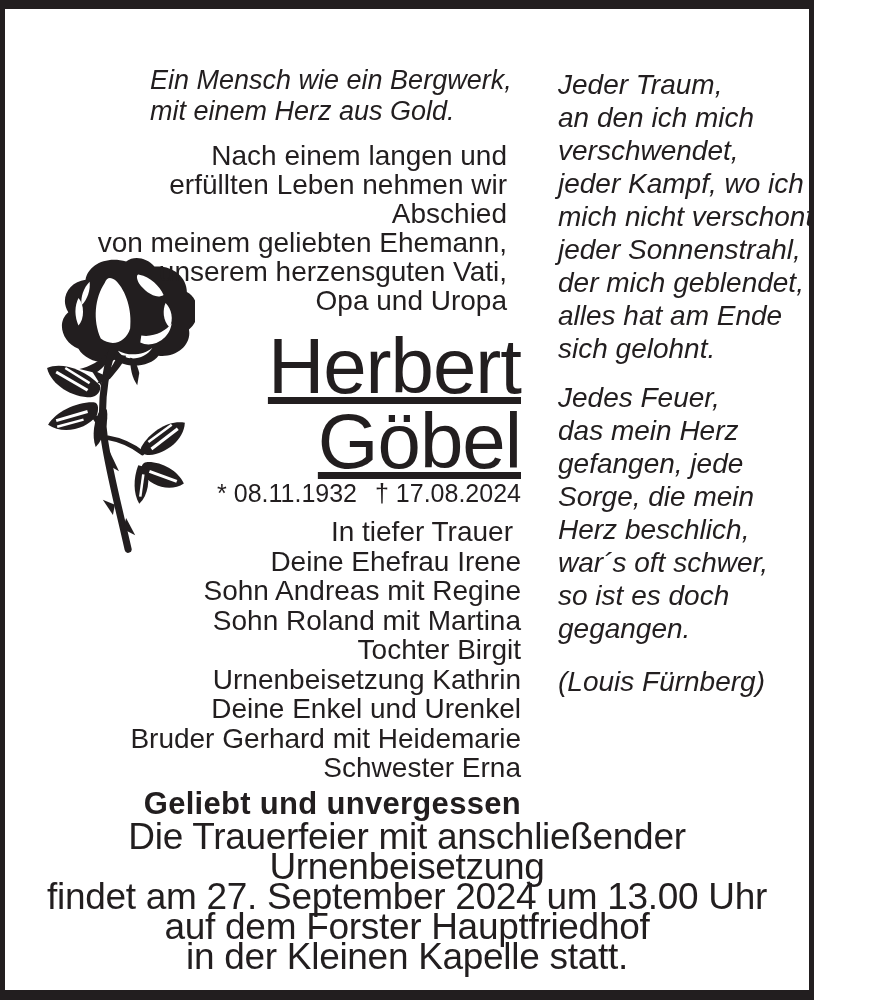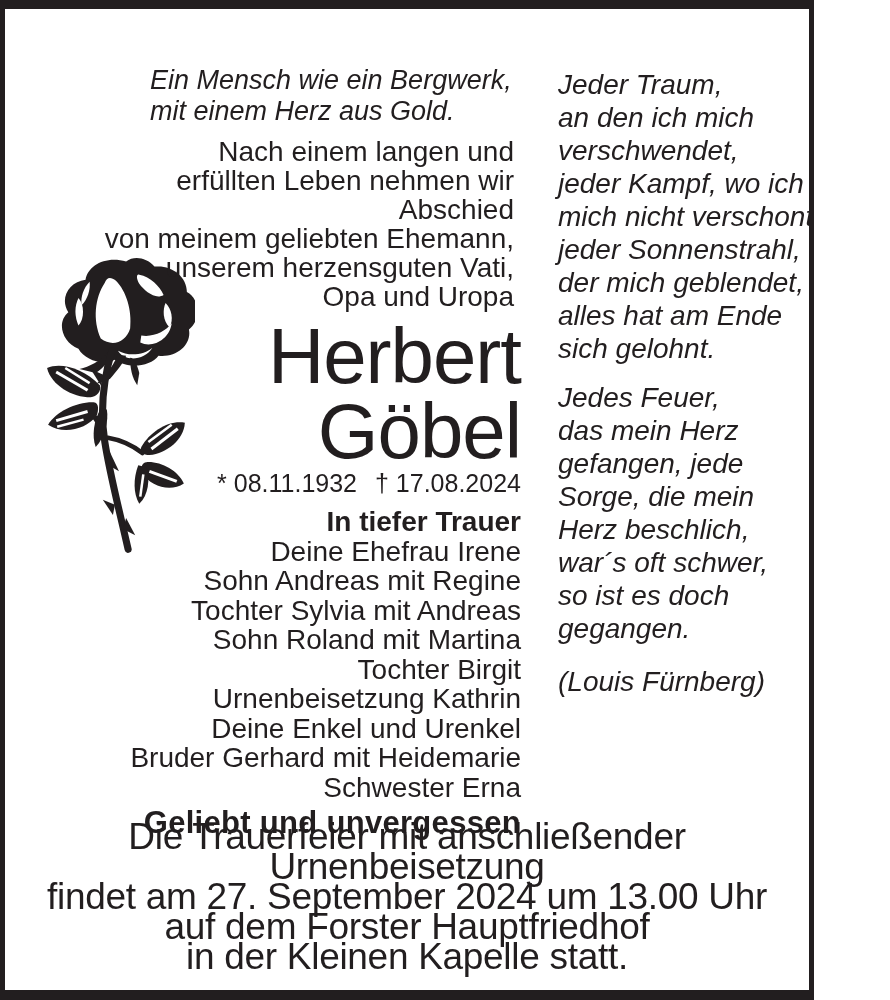--- a/index.html
+++ b/index.html
@@ -25,41 +25,41 @@
     text-align: right;
   }
   .epigraph {
     margin: 0 0 10px 95px;
     text-align: left;
     font-style: italic;
     font-size: 27px;
     line-height: 31px;
   }
   .intro {
-    margin: 7px;
+    margin: 14px;
     font-size: 28px;
     line-height: 29px;
   }
-  .name-block { margin-top: 8px; }
+  .name-block { margin-top: 8px; text-decoration: underline; }
   .name-line {
     margin: 0;
     font-size: 78px;
     line-height: 75px;
     font-weight: normal;
     letter-spacing: -1px;
   }
   .dates {
     margin: 1px 0 0 0;
     font-size: 25px;
     line-height: 26px;
   }
   .date-gap { display: inline-block; width: 18px; }
   .mourning-header {
-    margin: 11px 0 0 0;
-    font-weight: bold;
+    margin: 11px 8px 0 0;
+    font-weight: normal;
     font-size: 28px;
     line-height: 29.5px;
   }
   .mourner {
     font-size: 28px;
     line-height: 29.5px;
   }
   .closing {
     margin: 4px 0 0 0;
     font-weight: bold;
@@ -156,21 +156,20 @@
 Opa und Uropa</p>
     <div class="name-block">
       <h1 class="name-line">Herbert</h1>
       <h1 class="name-line">Göbel</h1>
     </div>
     <p class="dates"><span>* 08.11.1932</span><span class="date-gap"></span><span>† 17.08.2024</span></p>
     <p class="mourning-header">In tiefer Trauer</p>
     <div>
       <div class="mourner">Deine Ehefrau Irene</div>
       <div class="mourner">Sohn Andreas mit Regine</div>
-      <div class="mourner">Tochter Sylvia mit Andreas</div>
       <div class="mourner">Sohn Roland mit Martina</div>
       <div class="mourner">Tochter Birgit</div>
       <div class="mourner">Urnenbeisetzung Kathrin</div>
       <div class="mourner">Deine Enkel und Urenkel</div>
       <div class="mourner">Bruder Gerhard mit Heidemarie</div>
       <div class="mourner">Schwester Erna</div>
     </div>
     <p class="closing">Geliebt und unvergessen</p>
   </div>
 

